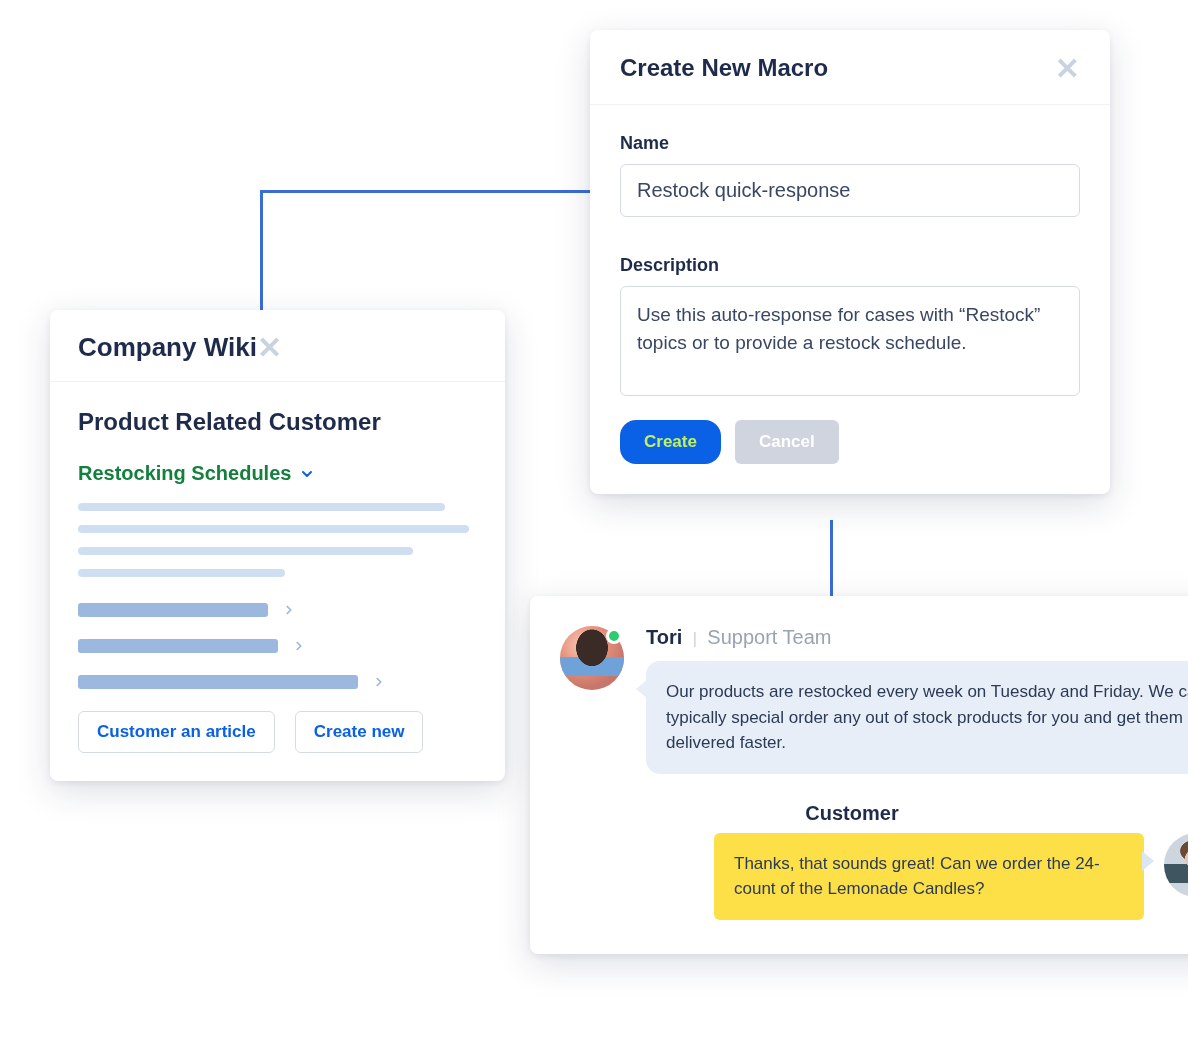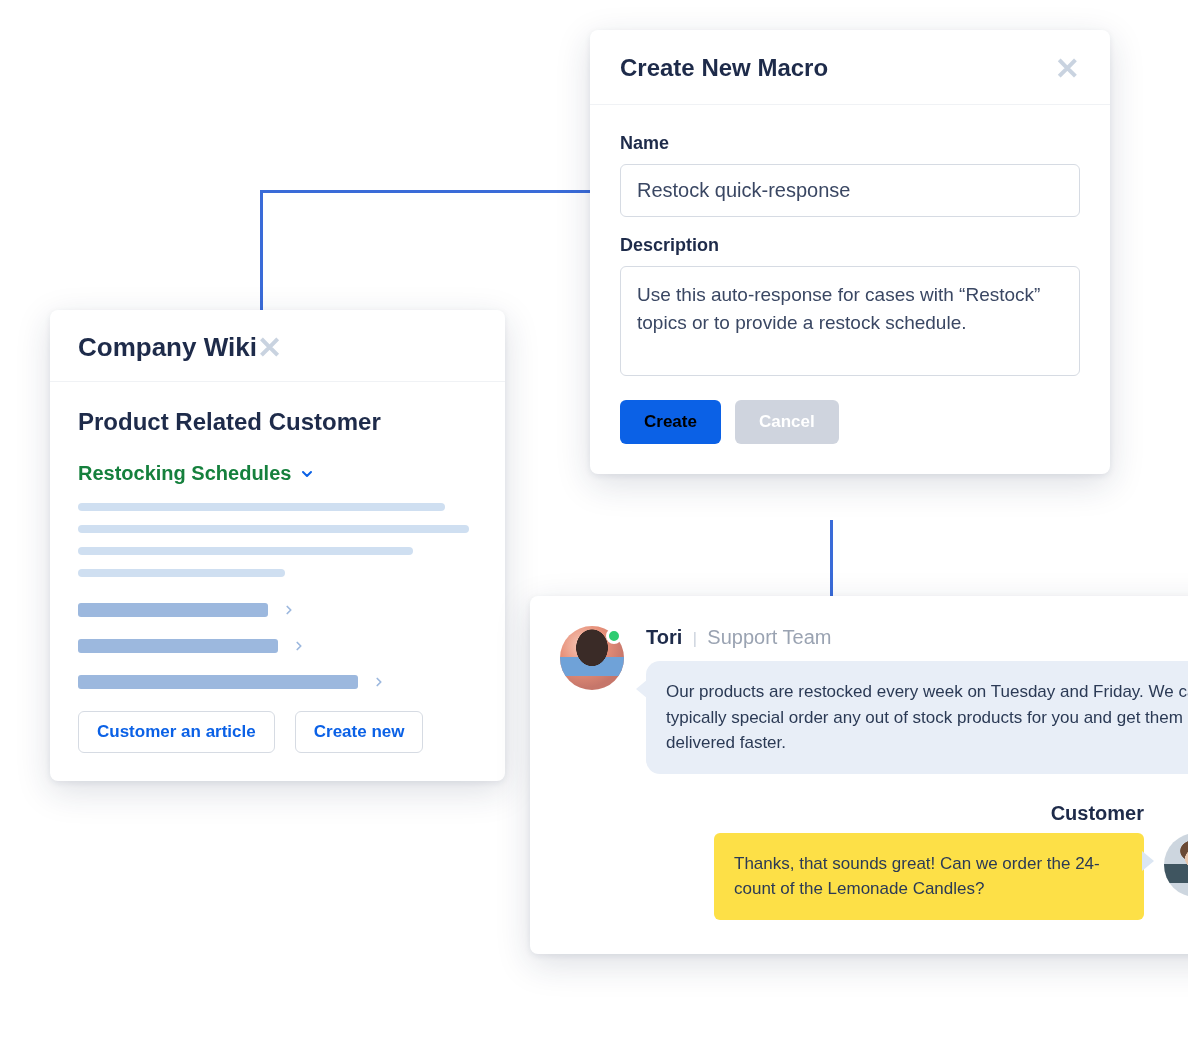--- a/index.html
+++ b/index.html
@@ -157,25 +157,25 @@
     color: #3a4763;
     line-height: 1.45;
     min-height: 110px;
     resize: none;
     font-family: inherit;
   }
   .macro-actions { display: flex; gap: 14px; margin-top: 20px; }
   .btn-primary {
     border: none;
     background: #0b61e6;
-    color: #000000;
+    color: #bef264;
     font-weight: 700;
     font-size: 17px;
     padding: 12px 24px;
-    border-radius: 6px;
+    border-radius: 16px;
     cursor: pointer;
   }
   .btn-muted {
     border: none;
     background: #cfd4de;
     color: #ffffff;
     font-weight: 700;
     font-size: 17px;
     padding: 12px 24px;
     border-radius: 6px;
@@ -227,21 +227,21 @@
     margin: 10px 0 0 86px;
   }
   .bubble.agent::before{
     content:""; position:absolute; left:-10px; top:18px;
     border-width:10px 12px 10px 0; border-style:solid;
     border-color: transparent #e8eef7 transparent transparent;
   }
 
   .customer-block { margin-top: 28px; }
   .customer-label {
-    text-align: right;
+    text-align: center;
     font-size: 20px; font-weight: 700; color:#1e2b4a;
     margin: 0 84px 8px 0;
   }
   .customer-row { display:flex; align-items:flex-start; justify-content:flex-end; }
   .bubble.customer {
     background: #fde047;
     margin-right: 20px;
     max-width: 430px;
   }
   .bubble.customer::after{
@@ -326,21 +326,21 @@
 
 <div class="card macro">
   <div class="macro-header">
     <h2>Create New Macro</h2>
     <span class="close-x">✕</span>
   </div>
   <div class="macro-body">
     <div class="field-label">Name</div>
     <input class="text-input" type="text" value="Restock quick-response" style="">
 
-    <div class="field-label" style="margin-top:18px">Description</div>
+    <div class="field-label" style="margin-top:38px">Description</div>
     <textarea class="textarea" style="">Use this auto-response for cases with “Restock” topics or to provide a restock schedule.</textarea>
 
     <div class="macro-actions">
       <button class="btn-primary">Create</button>
       <button class="btn-muted">Cancel</button>
     </div>
   </div>
 </div>
 
 <div class="card chat">

